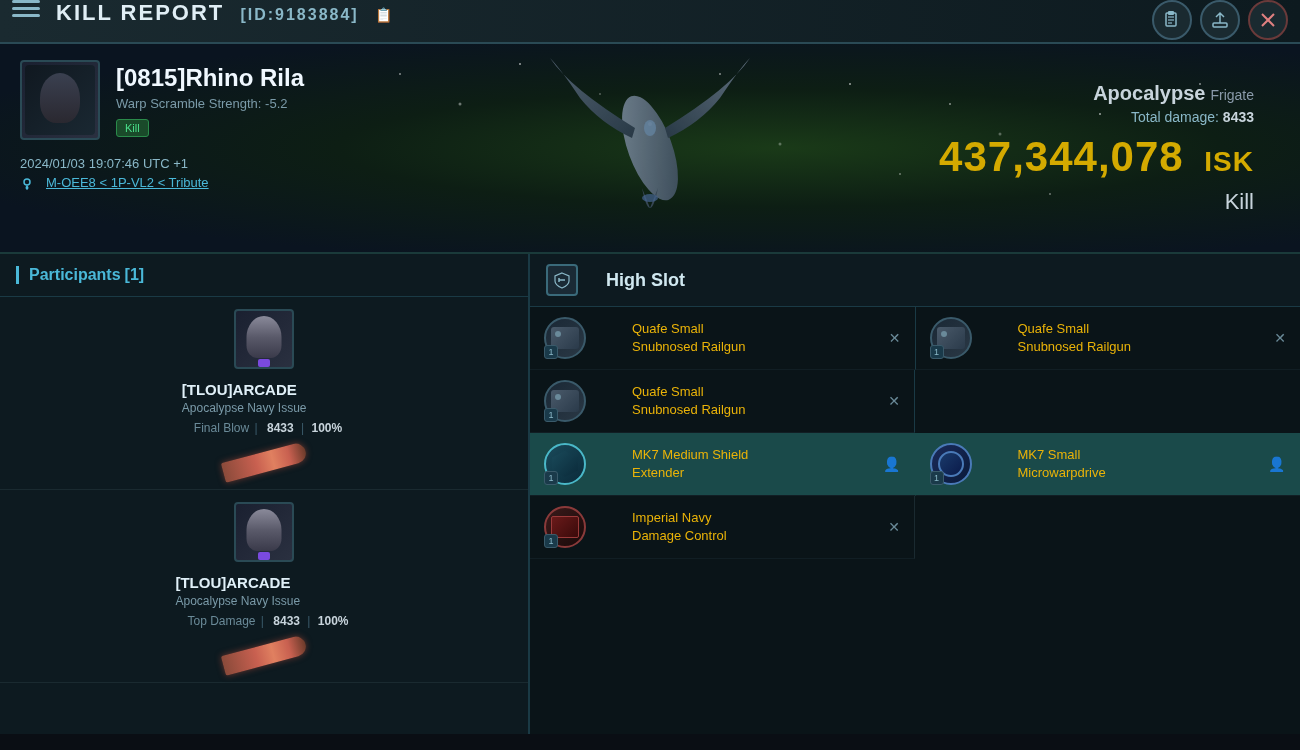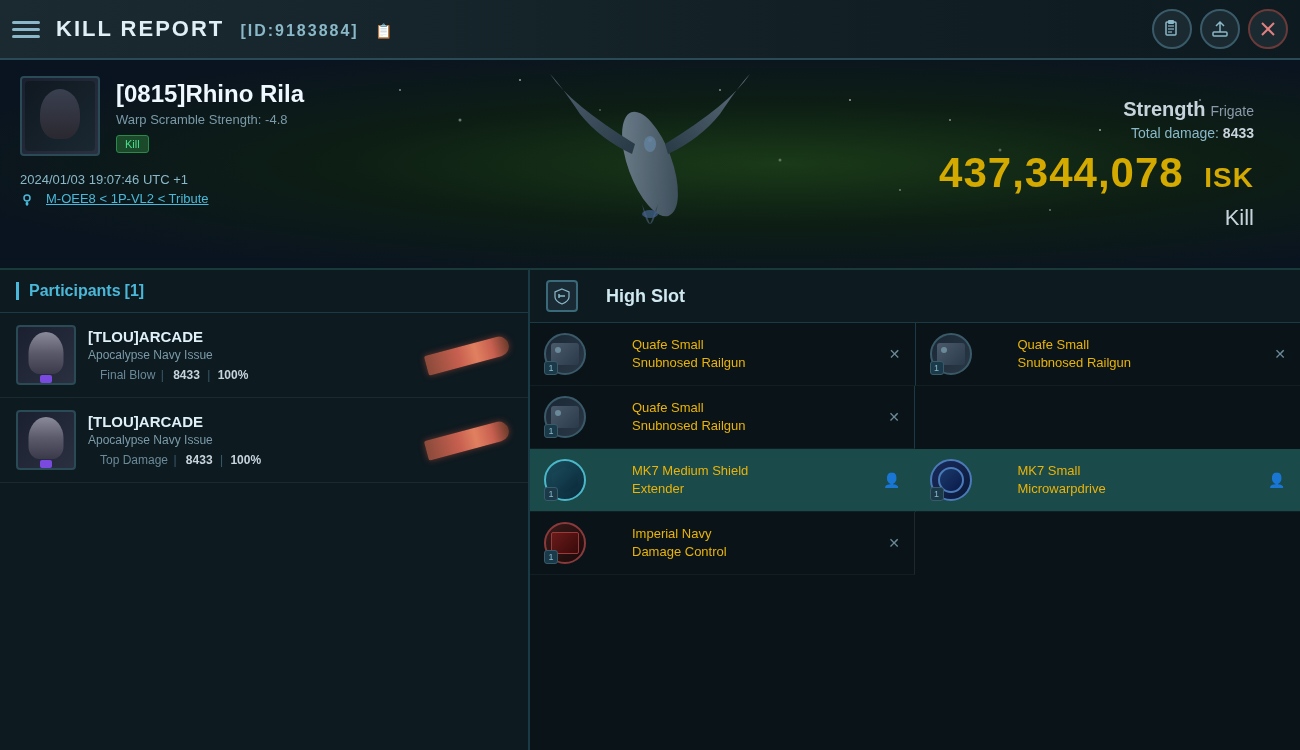--- a/index.html
+++ b/index.html
@@ -8,24 +8,23 @@
       height: 750px;
       background: #0a0e14;
       font-family: 'Segoe UI', Arial, sans-serif;
       color: #c8d4dc;
       overflow: hidden;
     }
 
     
     .header {
       display: flex;
-      align-items: center;
       background: linear-gradient(90deg, #1a2a30 0%, #0d1a1f 100%);
       border-bottom: 2px solid #2a4a55;
-      height: 60px;
+      height: 44px;
       padding: 0 12px;
     }
     .hamburger-icon {
       display: flex;
       flex-direction: column;
       gap: 4px;
       width: 28px;
       cursor: pointer;
       margin-right: 16px;
     }
@@ -257,20 +256,21 @@
       color: #4ab8d8;
       margin-left: 4px;
     }
     .participant-card {
       display: flex;
       align-items: center;
       padding: 12px 16px;
       border-bottom: 1px solid #1a2a30;
       gap: 12px;
       position: relative;
+      flex-direction: column;
     }
     .participant-avatar {
       width: 60px;
       height: 60px;
       background: linear-gradient(135deg, #1a2030 0%, #2a3040 100%);
       border: 2px solid #2a4a55;
       border-radius: 4px;
       flex-shrink: 0;
       position: relative;
       overflow: hidden;
@@ -577,39 +577,39 @@
     </svg>
   </div>
 
   <div class="hero-left">
     <div class="pilot-row">
       <div class="pilot-avatar">
         <div class="pilot-avatar-inner"></div>
       </div>
       <div class="pilot-info">
         <div class="pilot-name">[0815]Rhino Rila</div>
-        <div class="pilot-warp">Warp Scramble Strength: -4.8</div>
+        <div class="pilot-warp">Warp Scramble Strength: -5.2</div>
         <div class="kill-badge">Kill</div>
       </div>
     </div>
     <div class="hero-meta">
       <div>2024/01/03 19:07:46 UTC +1</div>
       <div class="hero-location">
         <svg width="14" height="14" viewBox="0 0 14 14" fill="#4ab8d8">
           <circle cx="7" cy="6" r="3" fill="none" stroke="#4ab8d8" stroke-width="1.5"></circle>
           <path d="M7 9 Q4 12 7 14 Q10 12 7 9" fill="#4ab8d8"></path>
         </svg>
         <span class="location-link">M-OEE8 &lt; 1P-VL2 &lt; Tribute</span>
       </div>
     </div>
   </div>
 
   <div class="hero-right">
     <div class="ship-name-line">
-      <span style="font-size:20px;color:#c8d4dc;font-weight:600;">Strength</span>
+      <span style="font-size:20px;color:#c8d4dc;font-weight:600;">Apocalypse</span>
       <span class="ship-class">Frigate</span>
     </div>
     <div class="total-damage-line">
       <span>Total damage:</span>
       <span class="dmg-val">8433</span>
     </div>
     <div class="isk-value">
       <span>437,344,078</span>
       <span class="isk-label">ISK</span>
     </div>

